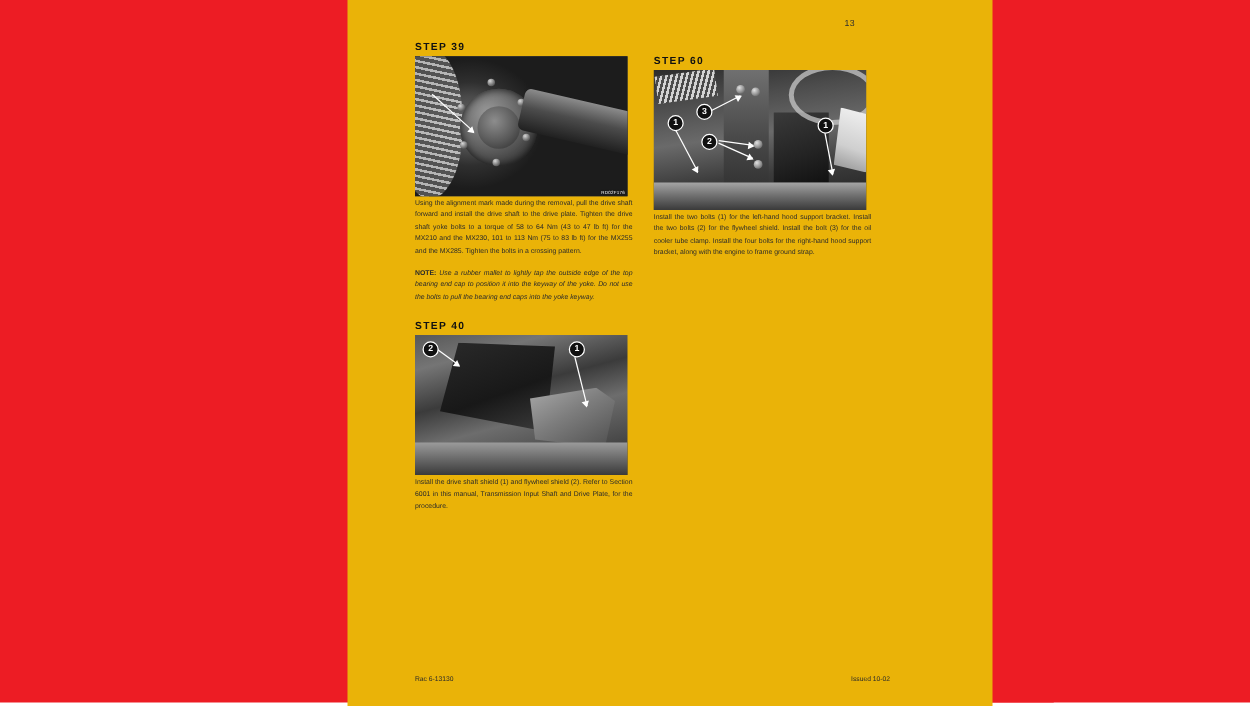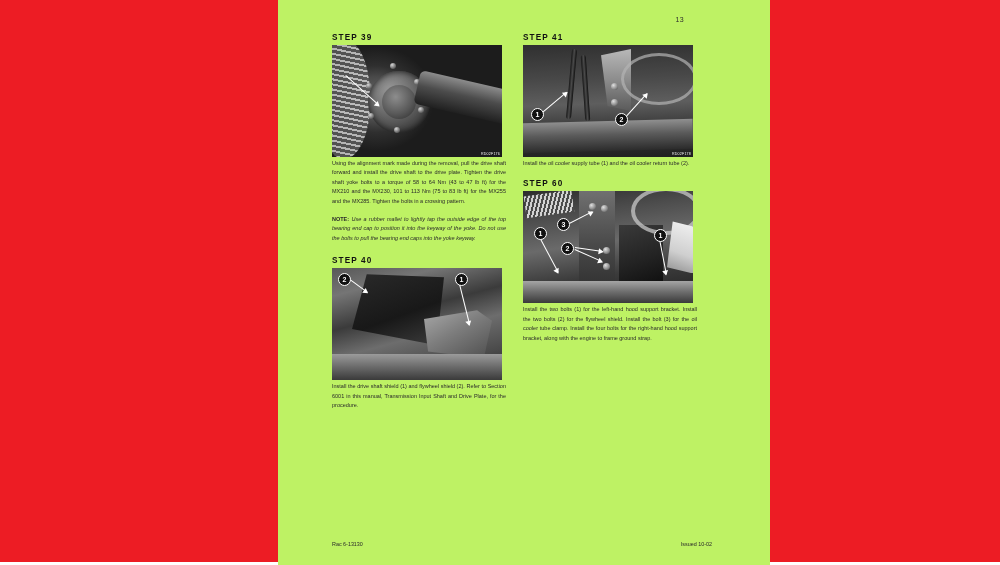--- a/index.html
+++ b/index.html
@@ -40,22 +40,23 @@
     background: #ED1C24;
   }
 
   
   .page-sheet {
     position: absolute;
     left: 278px;
     top: 0px;
     width: 492px;
     height: 565px;
-    background: #bef264;
+    background: #eab308;
     overflow: hidden;
+    padding-left: 24px;
   }
 
   .page-inner {
     position: absolute;
     left: 0;
     top: 0;
     width: 440px;
     height: 565px;
   }
 
@@ -406,41 +407,20 @@
 
               <div class="photo-code">RD02F175</div>
             </div>
 
             <div class="body-text">Install the drive shaft shield (1) and flywheel shield (2). Refer to Section 6001 in this manual, Transmission Input Shaft and Drive Plate, for the procedure.</div>
           </div>
         </div>
 
         <div class="col">
 
-          <div class="step-block">
-            <div class="step-heading">STEP 41</div>
-
-            <div class="photo ph41">
-              <div class="ph41-hose"></div>
-              <div class="ph41-tube" style="left:46px; top:4px; height:70px; transform:rotate(5deg);"></div>
-              <div class="ph41-tube" style="left:60px; top:10px; height:66px; transform:rotate(-4deg);"></div>
-              <div class="ph-screw" style="left:88px; top:38px;"></div>
-              <div class="ph-screw" style="left:88px; top:54px;"></div>
-
-              <div class="lead" style="left:18px; top:68px; width:33px; transform:rotate(-40deg);"></div>
-              <div class="callout" style="left:8px; top:63px;">1</div>
-
-              <div class="lead" style="left:102px; top:72px; width:32px; transform:rotate(-48deg);"></div>
-              <div class="callout" style="left:92px; top:68px;">2</div>
-
-              <div class="photo-code">RD02F178</div>
-            </div>
-
-            <div class="body-text">Install the oil cooler supply tube (1) and the oil cooler return tube (2).</div>
-          </div>
 
           <div class="spacer-step-sm"></div>
 
           <div class="step-block">
             <div class="step-heading">STEP 60</div>
 
             <div class="photo ph42">
               <div class="ph42-coil"></div>
               <div class="ph42-panel"></div>
               <div class="ph42-hose"></div>

